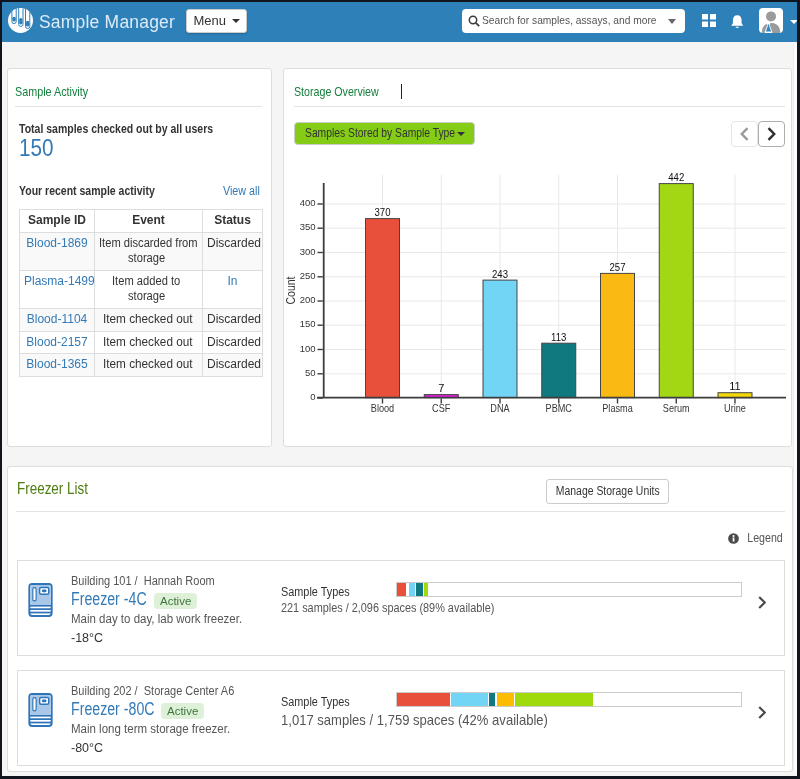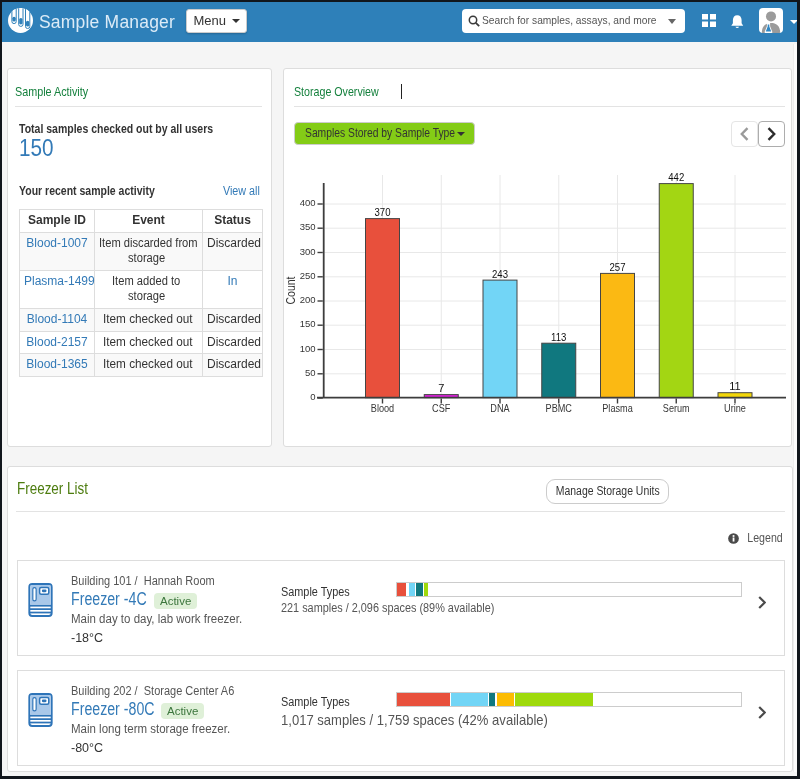--- a/index.html
+++ b/index.html
@@ -31,21 +31,21 @@
 table.tbl tr.odd td { background:#f9f9f9; }
 
 .drop { position:absolute; left:10px; top:53px; width:181px; height:23px; background:#84cc16; border:1px solid #ccc; border-radius:4px; font-size:12px; color:#333; line-height:21px; padding:0 10px 0 10px; white-space:nowrap; }
 .car-d { display:inline-block; width:0; height:0; border-left:4px solid transparent; border-right:4px solid transparent; border-top:4px solid #333; margin-left:5px; vertical-align:middle; }
 .pgbtn { position:absolute; top:52px; width:27px; height:26px; border-radius:4px; background:#fff; text-align:center; font-size:15px; font-weight:bold; line-height:24px; }
 
 .card { position:absolute; left:9px; background:#fff; border:1px solid #ddd; width:768px; height:96px; }
 .badge-a { background:#dff0d8; color:#3c763d; font-size:11.5px; border-radius:4px; padding:2px 6px; }
 .track { position:absolute; height:15px; width:346px; border:1px solid #ccc; background:#fff; }
 .seg { position:absolute; top:0; height:13px; }
-.btn-white { background:#fff; border:1px solid #ccc; color:#333; border-radius:9px; font-size:13px; text-align:center; }
+.btn-white { background:#fff; border:1px solid #ccc; color:#333; border-radius:3px; font-size:13px; text-align:center; }
 .btn-green { background:#4cae4c; border:1px solid #43a143; color:#fff; border-radius:3px; font-size:13px; font-weight:bold; text-align:center; }
 .grey { color:#555; }
 .cxl { display:inline-block; transform-origin:0 50%; }
 .cxr { display:inline-block; transform-origin:100% 50%; }
 .cxc { display:inline-block; transform-origin:50% 50%; }
 </style>
 </head>
 <body>
 <div class="navbar">
   <svg class="abs" style="left:6px;top:6px" width="25" height="25" viewBox="0 0 25 25">
@@ -103,21 +103,21 @@
   <div class="abs" style="left:11px;top:115px;font-size:12.5px;font-weight:bold;color:#333;white-space:nowrap"><span class="cxl" style="transform:scaleX(.84)">Your recent sample activity</span></div>
   <div class="abs lnk" style="right:11px;top:115px;font-size:12.5px;white-space:nowrap"><span class="cxr" style="transform:scaleX(.86)">View all</span></div>
   <table class="tbl">
     <tbody>
         <tr>
           <th style="width:75px">Sample ID</th>
           <th style="width:108px">Event</th>
           <th>Status</th>
         </tr>
     <tr class="odd">
-          <td><span class="lnk">Blood-1007</span></td>
+          <td><span class="lnk">Blood-1869</span></td>
           <td><span class="cxl" style="transform:scaleX(.93);white-space:nowrap">Item discarded from</span><br><span class="cxl" style="transform:scaleX(.93)">storage</span></td>
           <td>Discarded</td>
         </tr>
     <tr>
           <td><span class="lnk">Plasma-1499</span></td>
           <td><span class="cxl" style="transform:scaleX(.93);white-space:nowrap">Item added to</span><br><span class="cxl" style="transform:scaleX(.93)">storage</span></td>
           <td><span class="lnk">In</span></td>
         </tr>
     <tr class="odd">
           <td><span class="lnk">Blood-1104</span></td>

